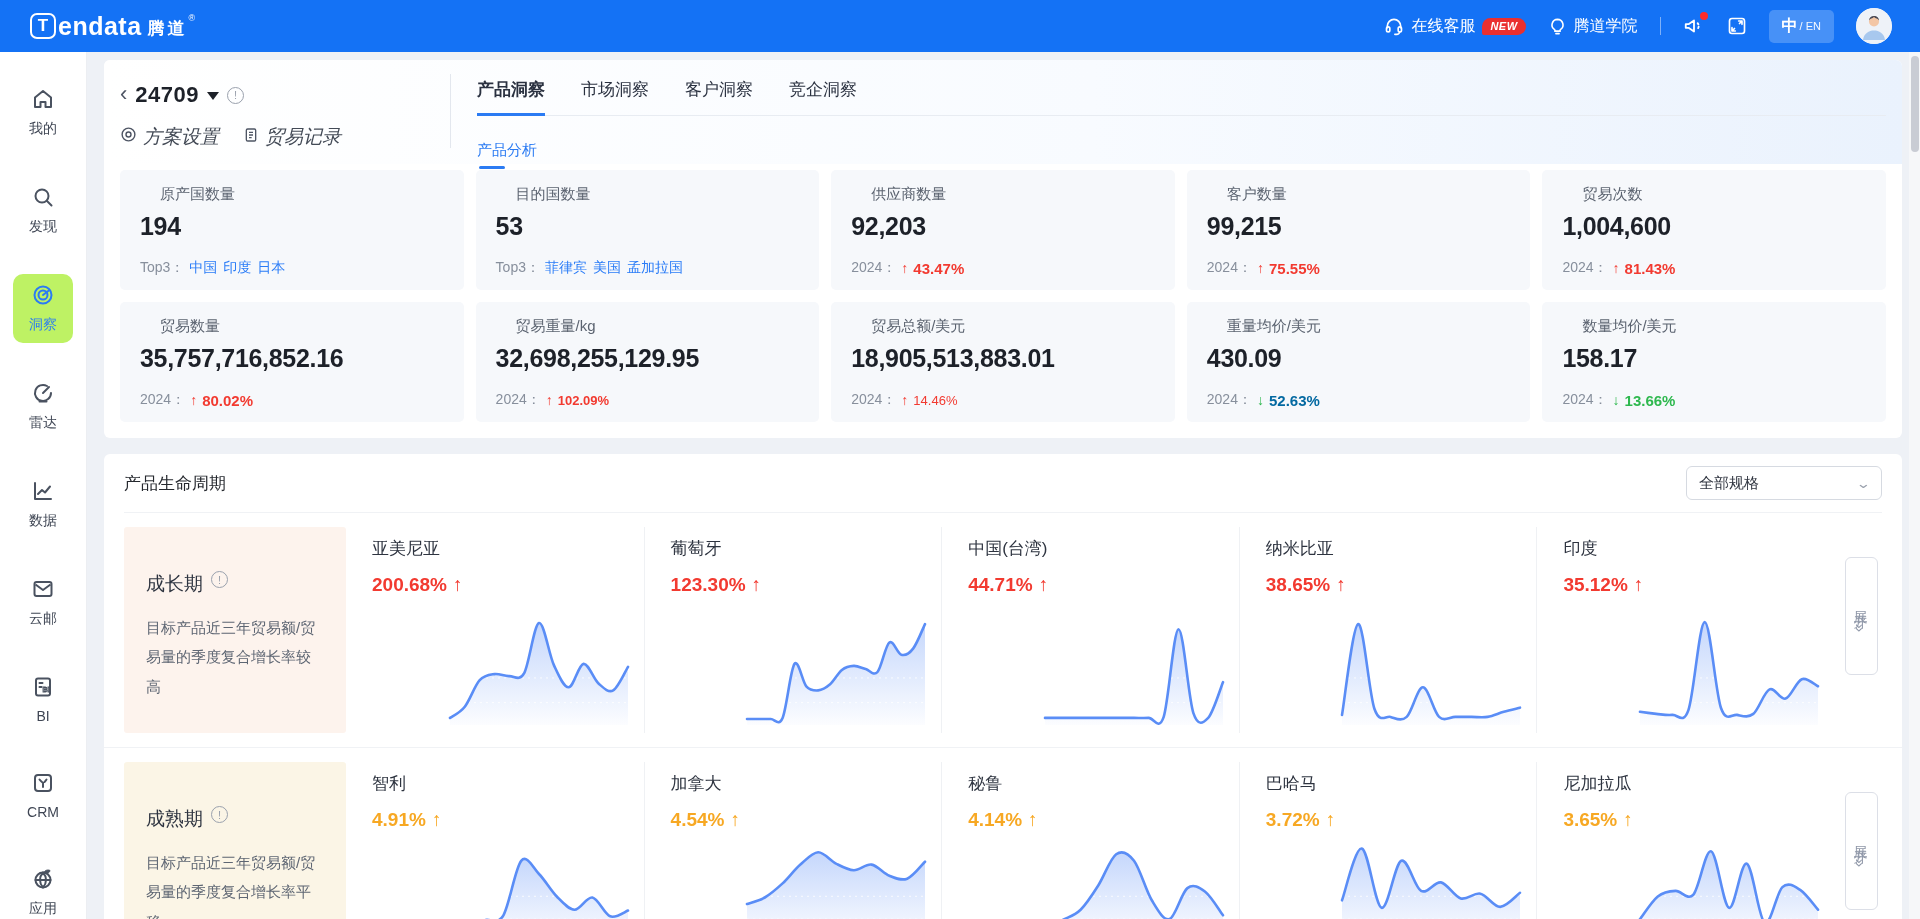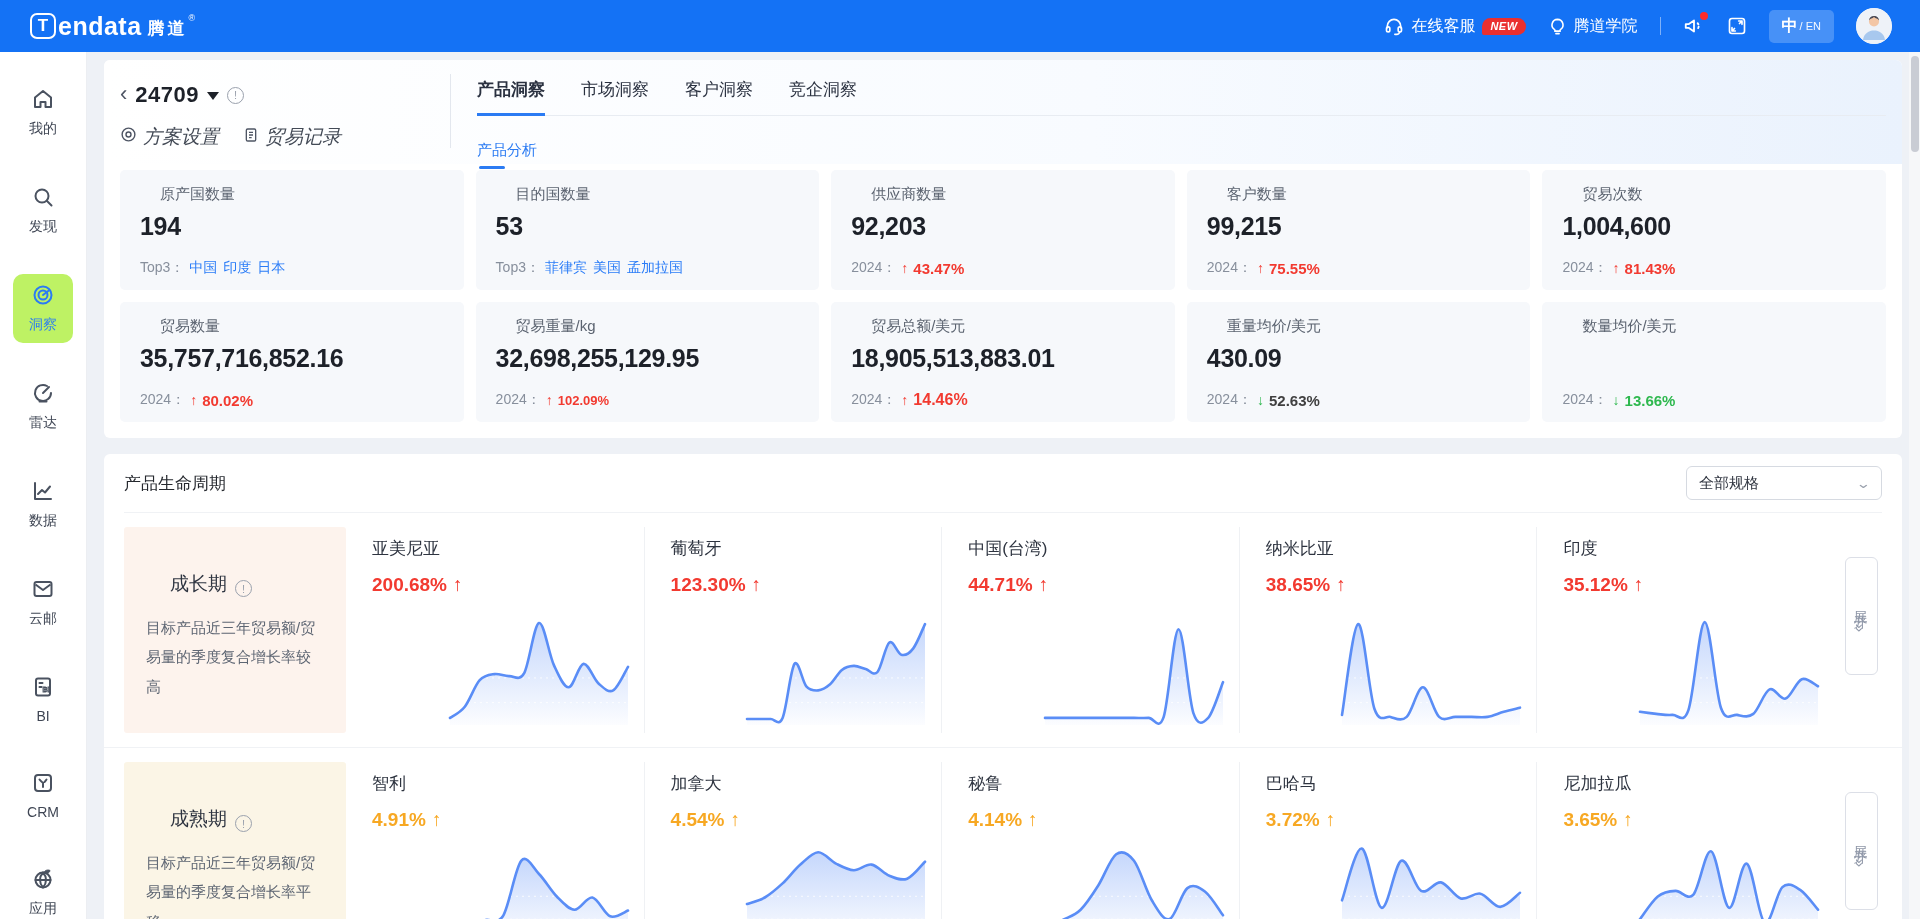--- a/index.html
+++ b/index.html
@@ -65,21 +65,21 @@
   .panel2 { margin-top:16px; background:#fff; border-radius:6px; height:560px; overflow:hidden; }
   .lc-head { height:58px; display:flex; align-items:center; justify-content:space-between; padding:0 20px; }
   .lc-title { font-size:17px; color:#25282e; font-weight:500; }
   .lc-select { width:196px; height:34px; border:1px solid #d6dae1; border-radius:6px; background:#fff; display:flex; align-items:center; justify-content:space-between; padding:0 12px; font-size:15px; color:#303540; cursor:pointer; }
   .lc-select .chev { color:#9aa1ad; font-size:13px; transform:scaleX(1.4); }
   .lc-divider { height:1px; background:#f0f2f5; margin:0 20px; }
   .lc-row { display:flex; padding:14px 14px 14px 20px; border-bottom:1px solid #f0f2f5; }
   .stage { width:222px; border-radius:3px; padding:44px 22px 0; flex:none; }
   .stage.peach { background:#fdf3ed; }
   .stage.cream { background:#fbf5e6; }
-  .stage-name { font-size:19px; color:#2e3440; display:flex; align-items:flex-end; gap:8px;margin-left:24px; }
+  .stage-name { font-size:19px; color:#2e3440; display:flex; align-items:flex-start; gap:8px; }
   .stage-desc { margin-top:16px; font-size:15px; color:#5e6673; line-height:1.95; }
   .lc-charts { flex:1; display:grid; grid-template-columns:repeat(5,1fr); }
   .chart-cell { position:relative; padding:10px 14px 0 26px; height:206px; }
   .lc-row.r2 .chart-cell { height:186px; }
   .chart-cell + .chart-cell { border-left:1px solid #eff1f4; }
   .chart-name { font-size:17px; color:#2e3440; }
   .chart-pct { font-size:19px; font-weight:bold; margin-top:14px; display:flex; gap:6px; align-items:center; }
   .spark { position:absolute; right:12px; bottom:8px; }
   .lc-expand-col { width:54px; flex:none; display:flex; justify-content:center; padding-top:30px; }
   .expand-btn { width:33px; height:118px; border:1px solid #dcdfe7; border-radius:6px; background:#fff; color:#8f97a8; display:flex; flex-direction:column; align-items:center; justify-content:center; gap:8px; cursor:pointer; }
@@ -328,34 +328,35 @@
               <span class="arr" style="color:#f23a30">↑</span>
               <span style="color:#f23a30;font-weight:bold;font-size:13px">102.09%</span>
             </div>
           </div>
           <div class="stat-card">
             <div class="stat-label">贸易总额/美元</div>
             <div class="stat-value">18,905,513,883.01</div>
             <div class="stat-meta">
               <span>2024：</span>
               <span class="arr" style="color:#f23a30">↑</span>
-              <span style="color:#f23a30;font-weight:bold;font-size:16px">14.46%</span>
+              <span style="color:#f23a30;font-weight:normal;font-size:13px">14.46%</span>
             </div>
           </div>
           <div class="stat-card">
             <div class="stat-label">重量均价/美元</div>
             <div class="stat-value">430.09</div>
             <div class="stat-meta">
               <span>2024：</span>
               <span class="arr" style="color:#2eb84e">↓</span>
-              <span style="color:#404040;font-weight:bold;font-size:15px">52.63%</span>
+              <span style="color:#0369a1;font-weight:bold;font-size:15px">52.63%</span>
             </div>
           </div>
           <div class="stat-card">
             <div class="stat-label">数量均价/美元</div>
+            <div class="stat-value">158.17</div>
             <div class="stat-meta">
               <span>2024：</span>
               <span class="arr" style="color:#2eb84e">↓</span>
               <span style="color:#2eb84e;font-weight:bold;font-size:15px">13.66%</span>
             </div>
           </div>
         </div>
     </div>
 
     <div class="panel2">

